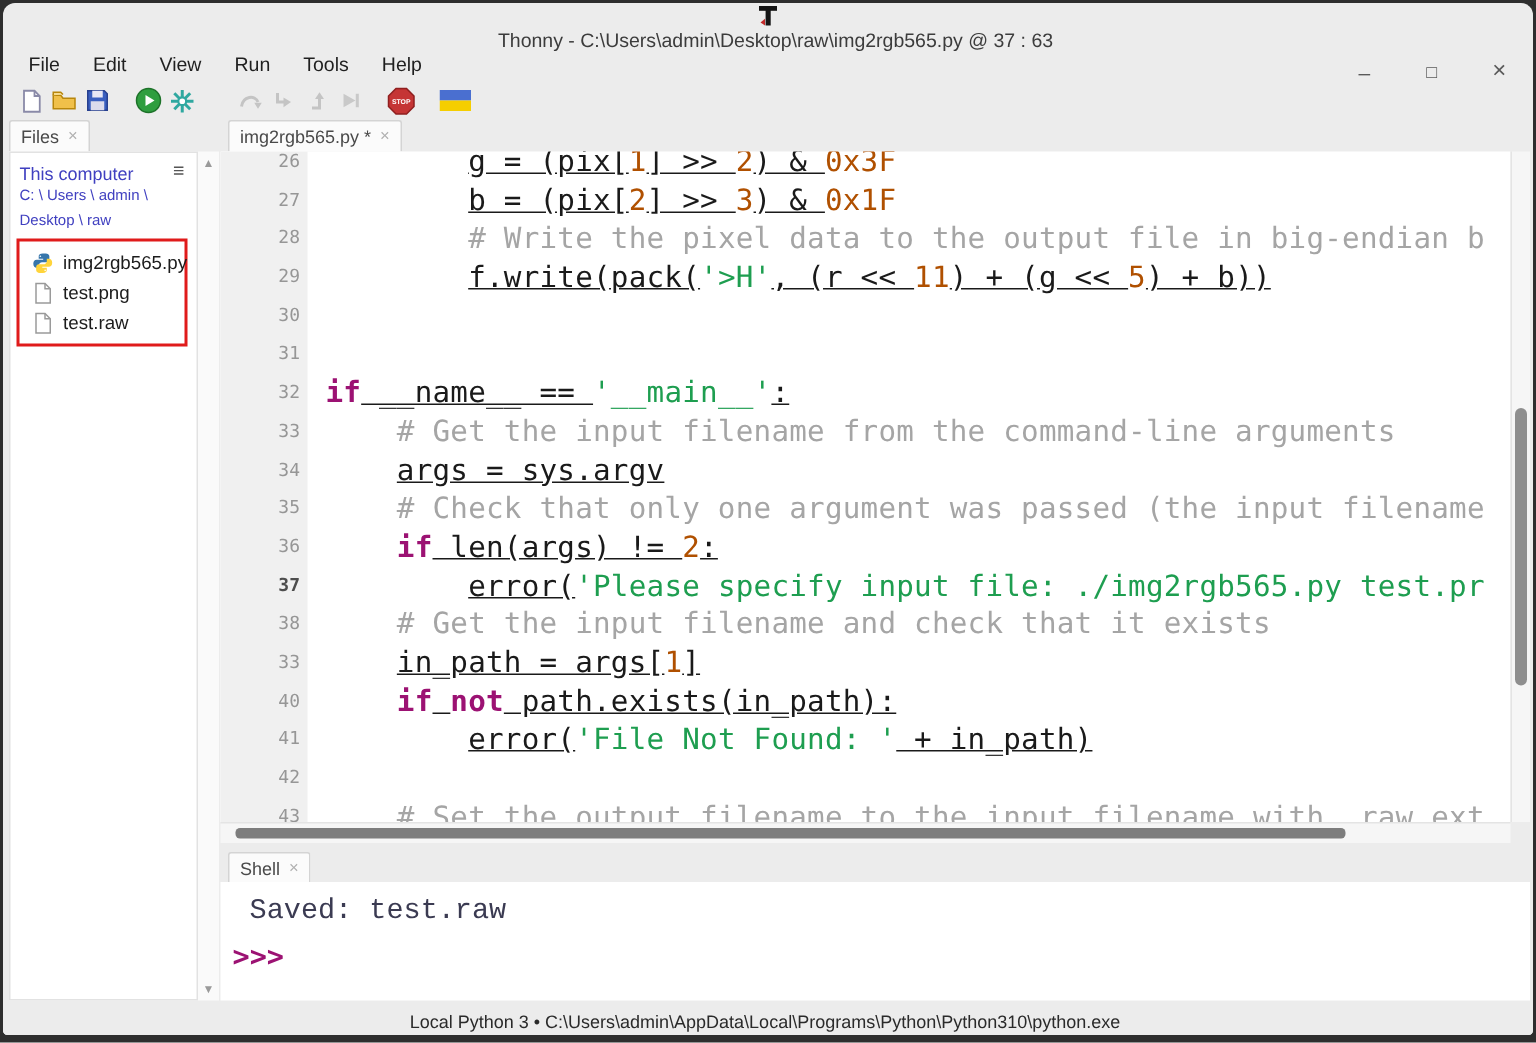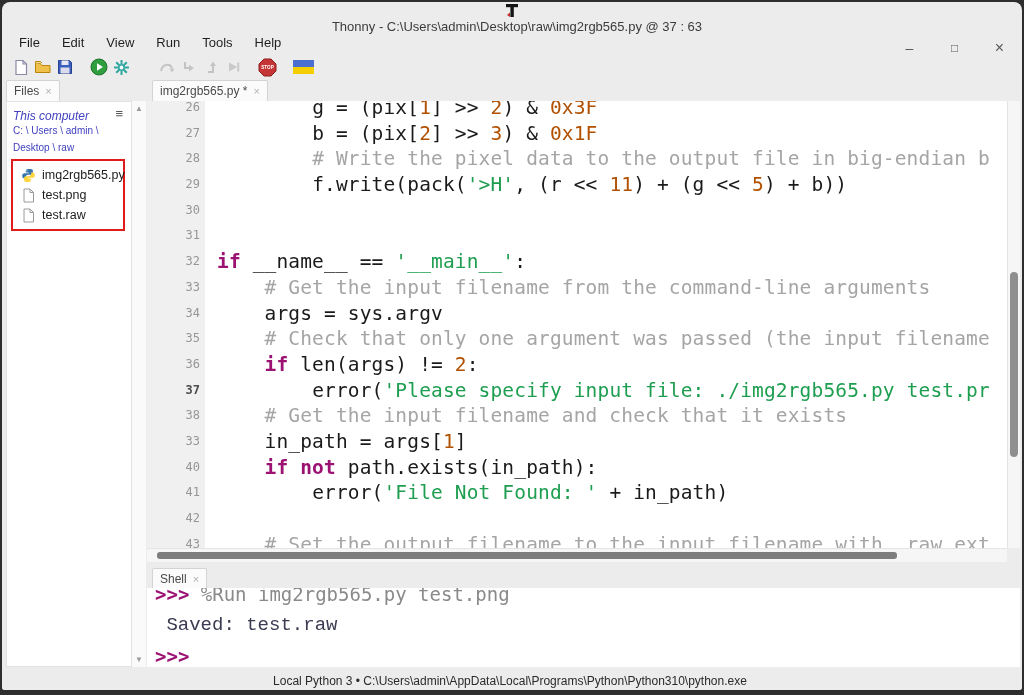--- a/index.html
+++ b/index.html
@@ -32,21 +32,21 @@
   .tab{display:inline-flex;align-items:center;gap:6px;background:#fbfbfb;border:1px solid #d4d4d4;
        border-bottom:none;border-radius:2px 2px 0 0;padding:2px 7px 3px 7px;font-size:12px;color:#4a4a4a;
        margin-left:2px;height:15px;}
   .tabclose{color:#b0b0b0;font-size:11px;line-height:10px;}
   #files-content{position:absolute;left:2px;top:21px;right:15px;bottom:0;background:#ffffff;
                  border:1px solid #e2e2e2;box-sizing:border-box;padding:7px 4px 0 6px;}
   #files-scroll{position:absolute;right:1px;top:21px;width:14px;bottom:0;background:#fafafa;
                 display:flex;flex-direction:column;justify-content:space-between;align-items:center;
                 padding:3px 0;box-sizing:border-box;}
   .scroll-arrow{font-size:8px;color:#9a9a9a;}
-  #files-root-row{display:flex;align-items:flex-start;font-style:italic;}
+  #files-root-row{display:flex;align-items:flex-start;}
   #files-root{font-size:12px;color:var(--link,#4040c0);}
   #files-menu-icon{margin-left:auto;margin-right:4px;color:#555;font-size:13px;line-height:10px;}
   .path-line{font-size:10px;color:var(--link,#4040c0);line-height:16.5px;white-space:nowrap;}
   #file-red-box{margin-top:3px;margin-left:-2px;border:2px solid var(--highlight,#e01b1b);
                 padding:4px 1px 4px 1px;width:114px;box-sizing:border-box;text-align:right;}
   .file-row{display:flex;align-items:center;gap:6px;height:20px;padding-left:7px;}
   .ficon{width:15px;height:15px;flex:0 0 auto;display:flex;align-items:center;justify-content:center;}
   .fname{font-size:12.5px;color:#1c1c1c;white-space:nowrap;}
 
   
@@ -58,21 +58,21 @@
   .crow{display:flex;height:25.7px;line-height:25.7px;}
   .lno{width:53px;flex:0 0 auto;text-align:right;padding-right:5px;font-family:"DejaVu Sans Mono",monospace;
        font-size:12px;color:#969696;}
   .lno.cur{color:#4d4d4d;font-weight:bold;}
   .lcode{white-space:pre;font-family:"DejaVu Sans Mono",monospace;font-size:19.5px;color:var(--code,#1a1a1a);
          padding-left:12px;letter-spacing:0.15px;}
   .tok-k{color:var(--keyword,#9c1273);font-weight:bold;}
   .tok-s{color:var(--string,#1e9e50);}
   .tok-n{color:var(--number,#b05000);}
   .tok-c{color:var(--comment,#a5a5a5);}
-  .tok-t{color:var(--code,#1a1a1a);}
+  .tok-t{color:var(--code,#1a1a1a);text-decoration:underline;}
   #editor-vscroll{position:absolute;right:0;top:21px;width:13px;bottom:14px;background:#f6f6f6;border-left:1px solid #e4e4e4;box-sizing:border-box;}
   #editor-vthumb{position:absolute;left:2px;right:2px;top:171px;height:185px;background:#8f8f8f;border-radius:4px;}
   #editor-hscroll{position:absolute;left:0;right:13px;bottom:0;height:14px;background:#f6f6f6;border-top:1px solid #e4e4e4;box-sizing:border-box;}
   #editor-hthumb{position:absolute;left:10px;width:740px;top:3px;height:7px;background:#7d7d7d;border-radius:3px;}
 
   
   #shell-panel{position:absolute;left:145px;top:566px;right:2px;bottom:23px;}
   #shell-content{position:absolute;left:0;top:20px;right:0;bottom:0;background:#fff;overflow:hidden;
                  padding:0 0 0 8px;}
   .sline{white-space:pre;font-family:"DejaVu Sans Mono",monospace;font-size:19px;}
@@ -346,21 +346,20 @@
 
   <div id="shell-panel">
     <div class="tabrow">
       <span class="tab" style="margin-left:5px;">
         <span>Shell</span>
         <span class="tabclose">×</span>
       </span>
     </div>
     <div id="shell-content">
       <div>
-          <div class="sline command"><span class="sprompt">&gt;&gt;&gt; </span><span class="scmd">%Run img2rgb565.py test.png</span></div>
           <div class="sline output"><span class="sout"> Saved: test.raw</span></div>
           <div class="sline prompt"><span class="sprompt">&gt;&gt;&gt;</span></div>
         </div>
     </div>
   </div>
 
   <div id="statusbar">
     <span id="status-text">Local Python 3  •  C:\Users\admin\AppData\Local\Programs\Python\Python310\python.exe</span>
   </div>
 

